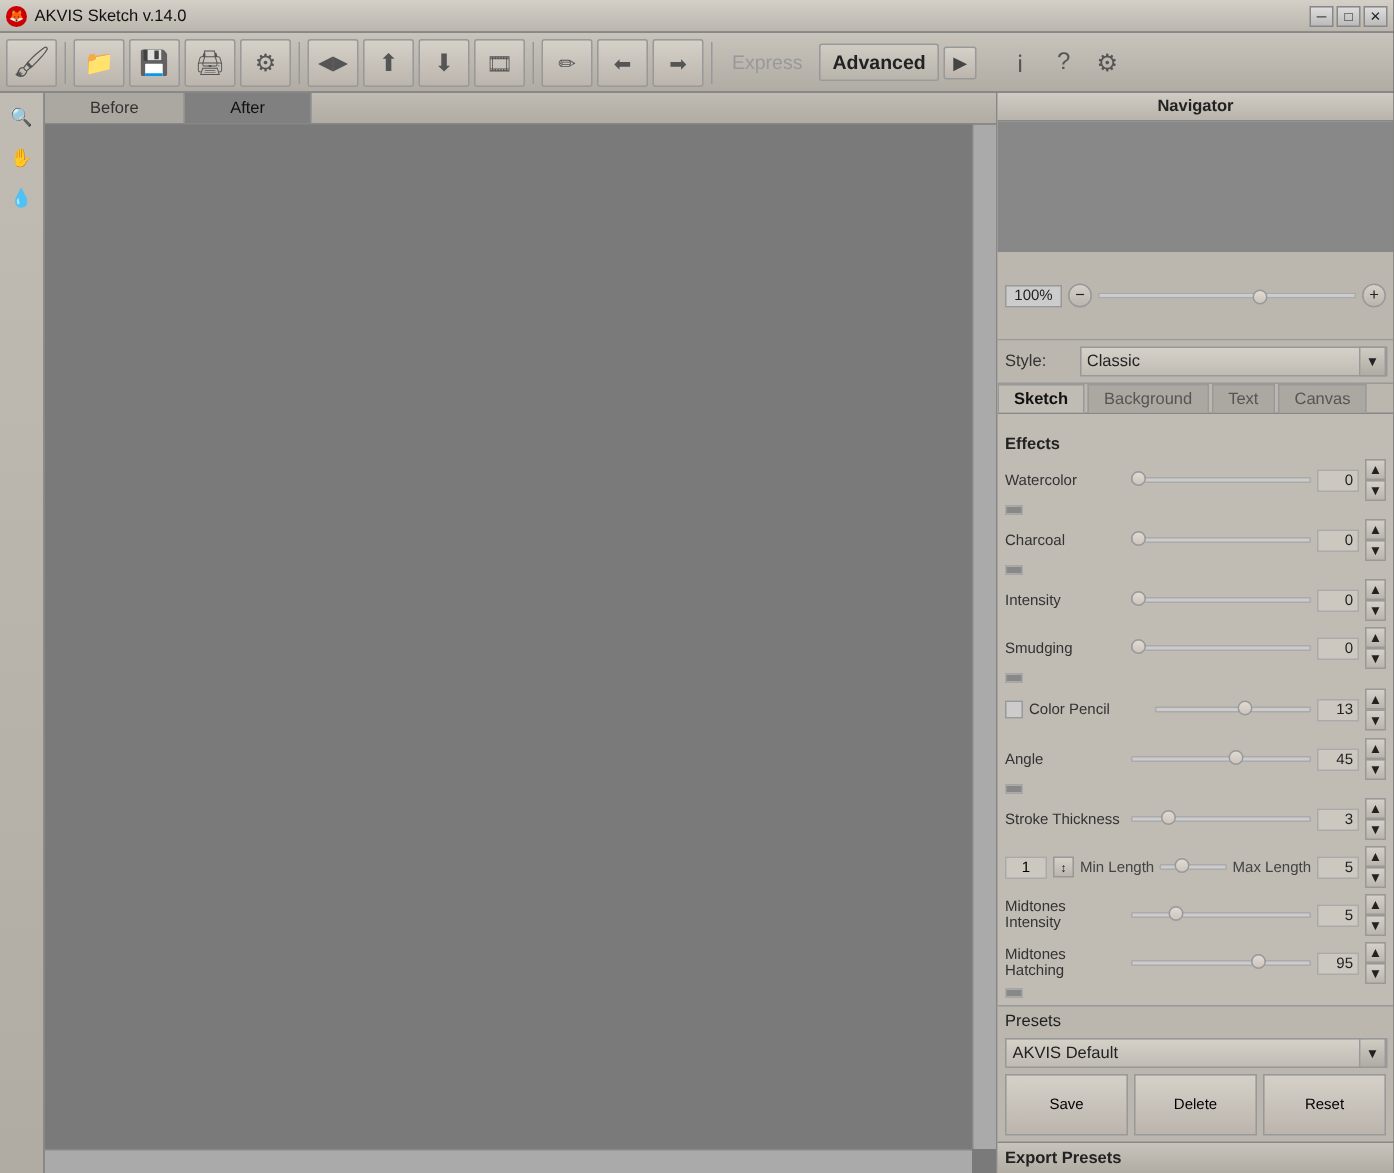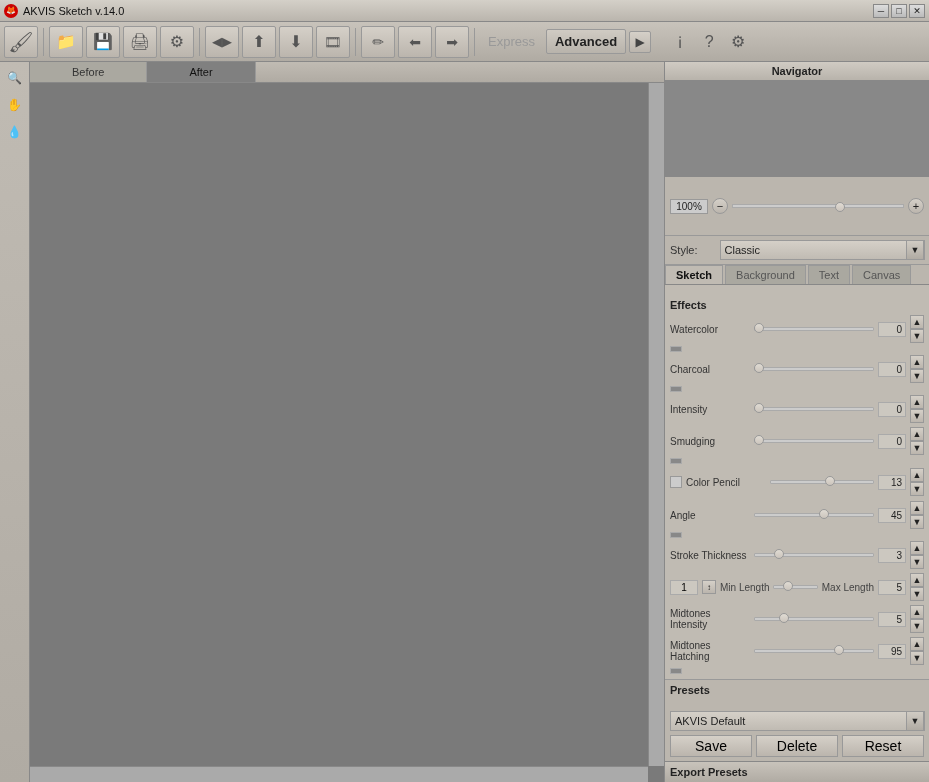--- a/index.html
+++ b/index.html
@@ -143,21 +143,21 @@
       display: flex;
       flex-direction: column;
       background: #808080;
     }
     #canvas-tabs {
       display: flex;
       background: linear-gradient(to bottom, #c0bbb3, #b0aba3);
       border-bottom: 1px solid #888;
     }
     .canvas-tab {
-      padding: 4px 42px;
+      padding: 4px 30px;
       font-size: 11px;
       cursor: pointer;
       border-right: 1px solid #999;
       background: #aaa8a0;
       color: #333;
     }
     .canvas-tab.active {
       background: #808080;
       color: #111;
     }
@@ -432,23 +432,23 @@
 
     
     #presets-section {
       margin-top: 4px;
       border-top: 1px solid #999;
       padding: 4px 5px;
       background: #bbb6ae;
     }
     #presets-label {
       font-size: 11px;
-      font-weight: bold;
+      font-weight: normal;
       color: #222;
-      margin-bottom: 15px;
+      margin-bottom: 5px;
     }
     #presets-select-wrap {
       display: flex;
       margin-bottom: 4px;
     }
     #presets-select {
       flex: 1;
       font-size: 11px;
       background: linear-gradient(to bottom, #d5d0c8, #c0bbb3);
       border: 1px solid #999;
@@ -456,24 +456,24 @@
       appearance: none;
       color: #222;
     }
     #presets-btns {
       display: flex;
       gap: 4px;
       justify-content: center;
     }
     .preset-btn {
       flex: 1;
-      font-size: 14px;
+      font-size: 10px;
       background: linear-gradient(to bottom, #d5d0c8, #bbb5ad);
       border: 1px solid #999;
-      padding: 2px 8px;
+      padding: 14px 8px;
       cursor: pointer;
       text-align: center;
     }
 
     #export-label {
       font-size: 11px;
       font-weight: bold;
       color: #222;
       padding: 4px 5px;
       background: linear-gradient(to bottom, #c8c3bb, #b0aba3);

